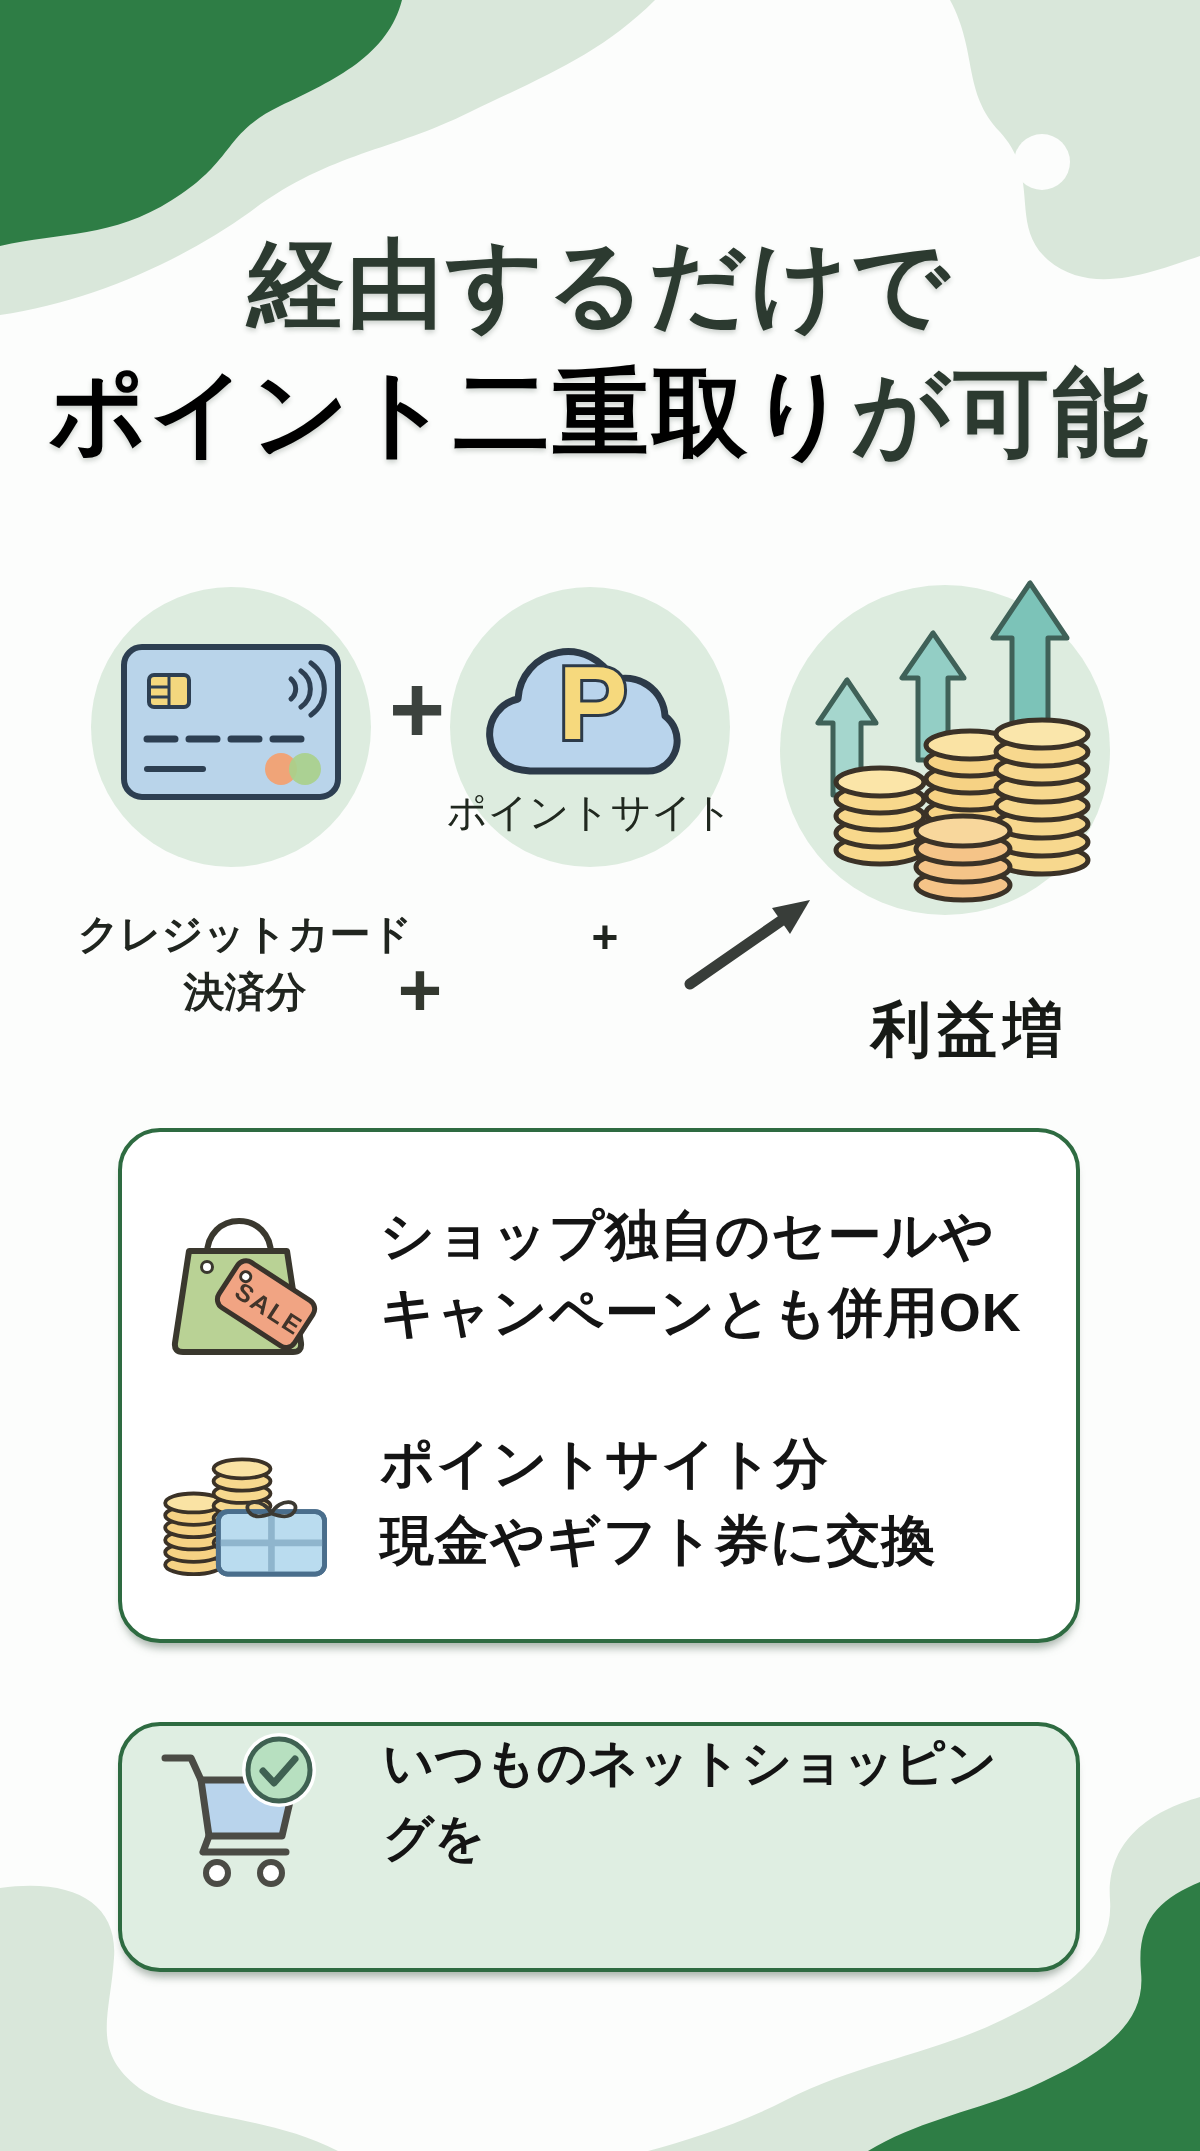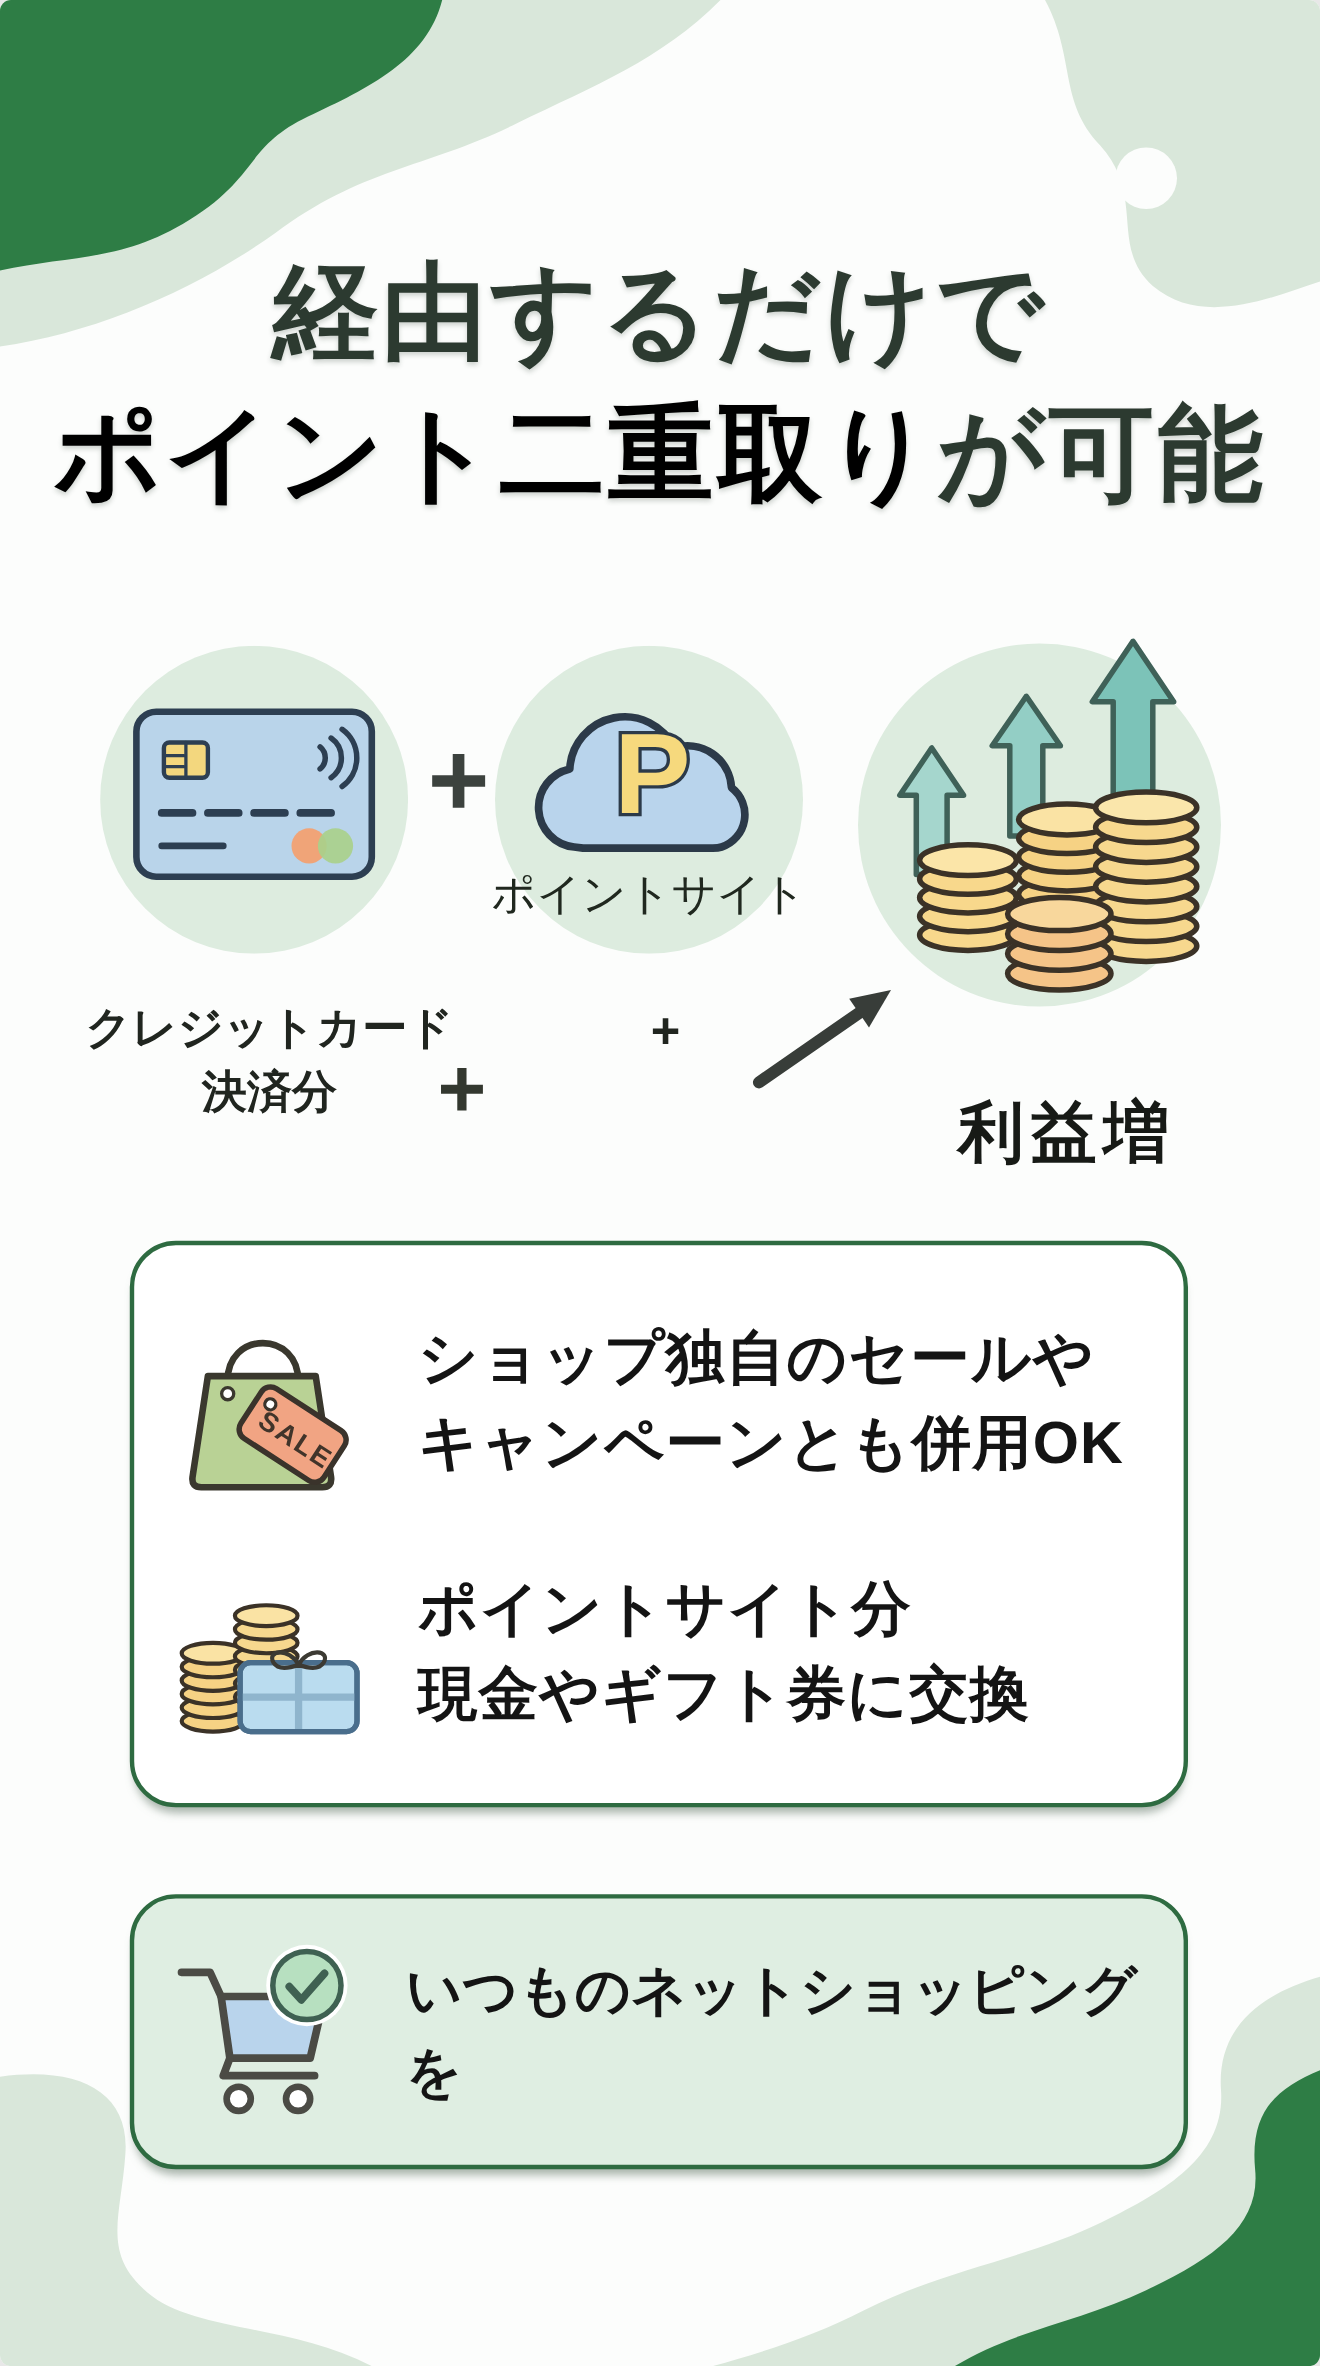--- a/index.html
+++ b/index.html
@@ -1,20 +1,19 @@
 <!DOCTYPE html>
 <html><head>
 <meta charset="utf-8">
 <style>
   html,body{margin:0;padding:0;background:#e8e8e8;}
   .page{
     position:relative;width:1200px;height:2151px;overflow:hidden;
     background:#fcfdfc;margin:0 auto;
     font-family:"Liberation Sans","DejaVu Sans",sans-serif;
-    border-radius:10px;
   }
   .bg-shapes{position:absolute;left:0;top:0;width:1200px;height:2151px;z-index:0;}
   .layer{position:absolute;z-index:1;}
 
   
   .title{
     left:0;top:220px;width:1200px;text-align:center;
     font-size:96px;font-weight:900;line-height:1.34;letter-spacing:3px;
     color:#2c3a30;text-shadow:0 3px 5px rgba(40,60,45,.22);
   }
@@ -53,21 +52,21 @@
     border:4px solid #2e6b41;border-radius:42px;
     box-shadow:0 9px 8px -4px rgba(100,120,105,.55);
   }
   .benefits-box{
     top:1128px;height:515px;background:#ffffff;
     display:flex;flex-direction:column;justify-content:center;gap:58px;
     padding:10px 40px 10px 28px;
   }
   .cta-box{
     top:1722px;height:250px;background:#dfeee2;
-    display:flex;align-items:center;gap:34px;padding:0 40px 0 28px;
+    display:flex;align-items:flex-start;gap:48px;padding:0 40px 0 28px;
   }
   .row{display:flex;align-items:center;gap:34px;}
   .icon-cell{flex:none;width:185px;display:flex;justify-content:center;align-items:center;}
   .row-text{font-size:54px;font-weight:900;color:#141414;line-height:1.42;letter-spacing:1px;margin-left:11px;}
   .cta-text{font-size:50px;font-weight:900;color:#141414;line-height:1.5;letter-spacing:0;}
 </style>
 </head>
 <body>
 
 <div class="page">

